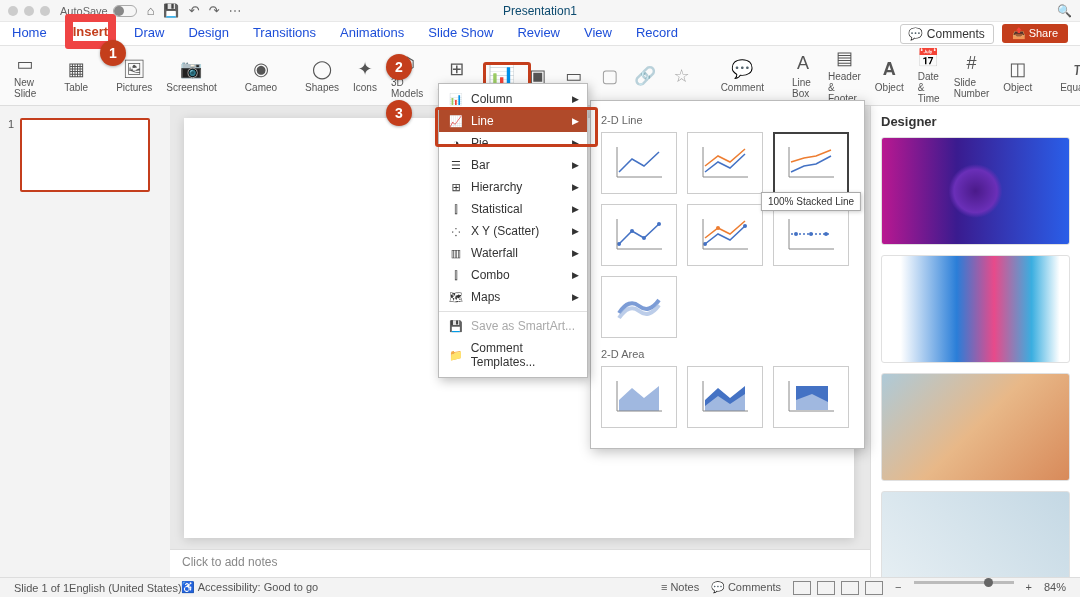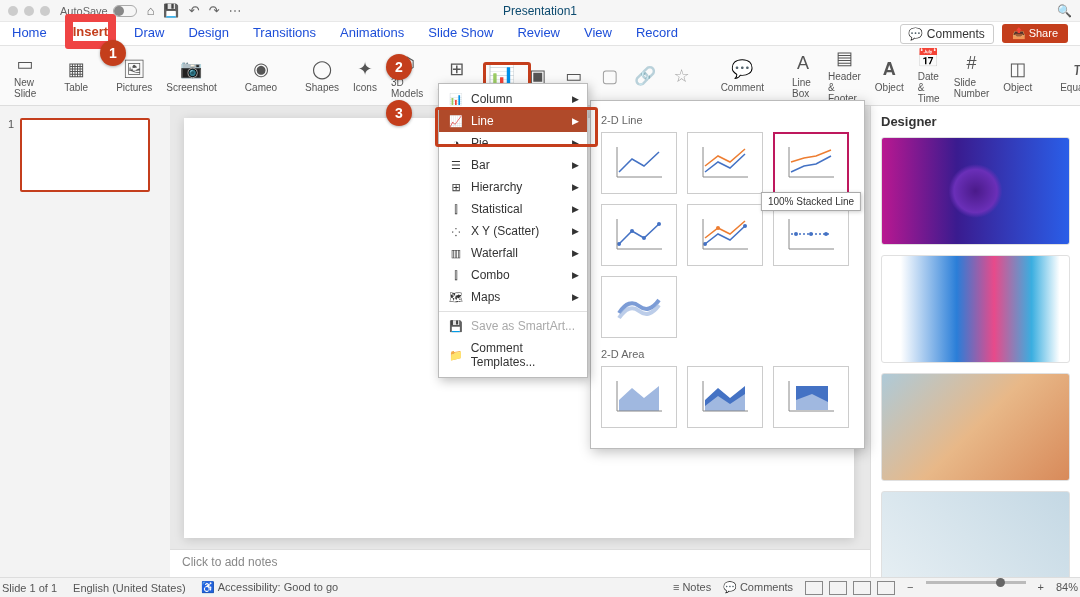--- a/index.html
+++ b/index.html
@@ -39,21 +39,21 @@
     .canvas-area{ flex:1; background:#e8e8e8; position:relative; padding:12px 14px;}
     .slide{ width:670px; height:420px; background:#fff; box-shadow:0 2px 10px rgba(0,0,0,0.15);}
     .notes{ position:absolute; bottom:0; left:0; right:0; height:28px; background:#fff; border-top:1px solid #ddd; padding:5px 12px; font-size:12px; color:#888;}
     .designer{ width:210px; border-left:1px solid #ddd; padding:8px 10px; background:#fff; overflow:hidden;}
     .designer h4{ font-size:13px; font-weight:600; margin-bottom:8px; color:#333;}
     .design-card{ width:100%; height:108px; border:1px solid #e0e0e0; border-radius:3px; margin-bottom:10px; overflow:hidden;}
     .dc1{ background: radial-gradient(circle at 50% 50%, #4a1a8a 0%, #6a2fb8 20%, transparent 25%), linear-gradient(90deg, #b91891 0%, #3a1b8f 40%, #2a5ee8 100%);}
     .dc2{ background: linear-gradient(90deg, #fff 10%, #2a7ed8 40%, #e84a8a 60%, #3aaee0 80%, #fff 95%);}
     .dc3{ background: linear-gradient(135deg, #aecad8 0%, #e8b888 50%, #d88a5a 100%);}
     .dc4{ background: linear-gradient(45deg, #e8f0f4 0%, #c4d8e4 100%);}
-    .statusbar{ height:20px; background:#f3f3f3; border-top:1px solid #ddd; display:flex; align-items:center; padding:0 2px; font-size:11px; color:#555; gap:16px;}
+    .statusbar{ height:20px; background:#f3f3f3; border-top:1px solid #ddd; display:flex; align-items:center; padding:0 14px; font-size:11px; color:#555; }
     .statusbar .right{ margin-left:auto; display:flex; gap:12px;}
     .view-icons{ display:flex; gap:6px;}
     .vi{width:18px;height:14px;border:1px solid #888;}
     .zoom-slider{ width:100px; height:3px; background:#bbb; position:relative;}
     .zoom-slider::after{content:"";position:absolute;width:9px;height:9px;background:#666;border-radius:50%;top:-3px;left:70%;}
 
     
     .chart-menu{ position:absolute; top:83px; left:438px; width:150px; background:#fff; border:1px solid #bbb; box-shadow:2px 3px 10px rgba(0,0,0,0.25); z-index:40; padding:4px 0;}
     .cm-item{ display:flex; align-items:center; gap:8px; padding:4px 10px; font-size:12px; position:relative;}
     .cm-item .arrow{ position:absolute; right:8px; font-size:9px;}
@@ -63,21 +63,21 @@
     .cm-ico{ width:14px; height:14px; display:inline-flex; align-items:center; justify-content:center; font-size:11px;}
 
     
     #rb3{ top:-3px; left:-4px; width:163px; height:40px; z-index:45; pointer-events:none;}
 
     
     .chart-gallery{ position:absolute; top:100px; left:590px; width:275px; background:#fff; border:1px solid #bbb; box-shadow:2px 3px 12px rgba(0,0,0,0.25); z-index:35; padding:10px;}
     .cg-heading{ font-size:11px; color:#666; margin:3px 0 6px;}
     .cg-row{ display:flex; gap:10px; margin-bottom:10px;}
     .cg-tile{ width:76px; height:62px; border:1px solid #ccc; background:#fff; display:flex; align-items:center; justify-content:center; position:relative;}
-    .cg-tile.selected{ border:2px solid #be185d;}
+    .cg-tile.selected{ border:2px solid #404040;}
     .tooltip{ position:absolute; top:100%; left:50%; transform:translateX(-50%); background:#fff; border:1px solid #aaa; padding:3px 6px; font-size:10px; white-space:nowrap; box-shadow:1px 1px 4px rgba(0,0,0,0.2); z-index:60;}
     svg.mini{ width:50px; height:38px;}
   </style>
 </head>
 <body>
 
 <div class="titlebar">
   <div class="mac-dots">
     <div class="dot"></div>
     <div class="dot"></div>

